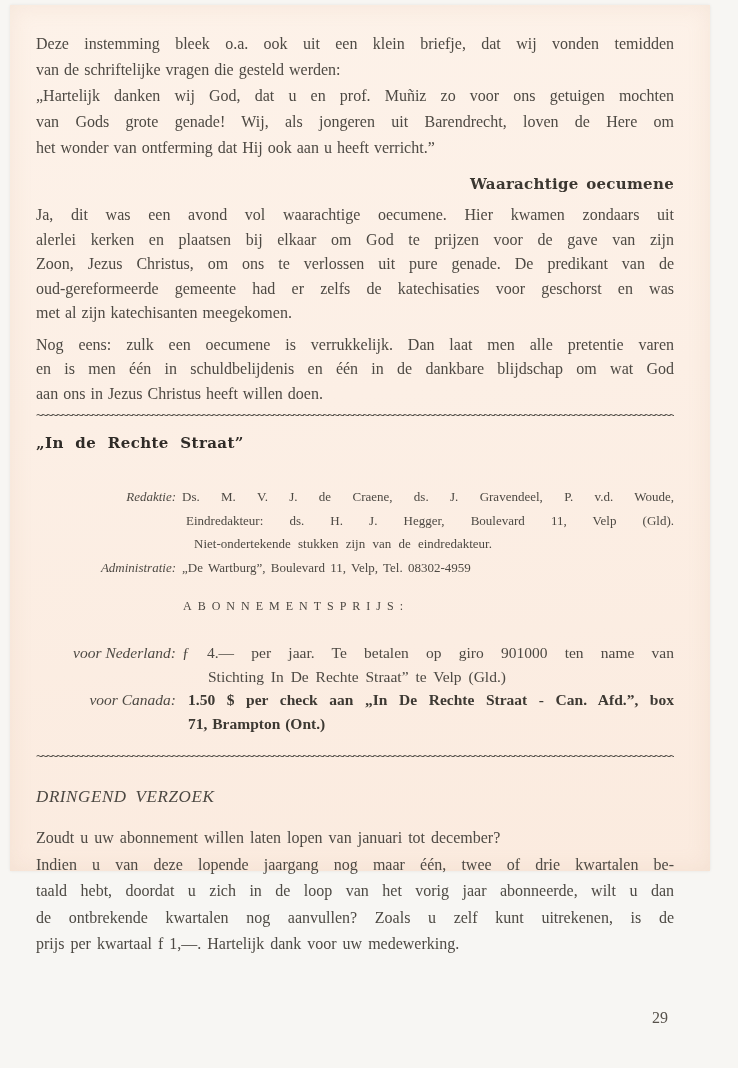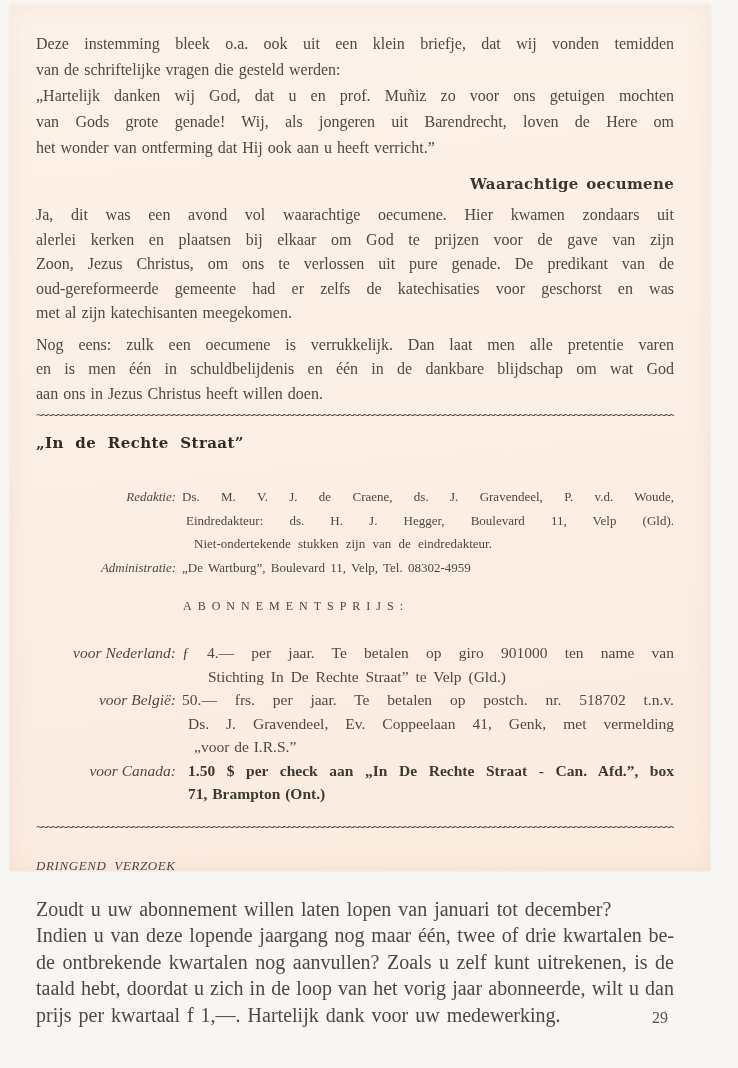--- a/index.html
+++ b/index.html
@@ -45,24 +45,24 @@
     flex:none;width:140px;padding-right:6px;text-align:right;font-style:italic;
   }
   .dcontent{flex:1;min-width:0;}
   .drow.bold .dcontent{font-weight:bold;color:#3d3933;}
   .abo-heading{
     margin-top:20px;height:22px;margin-left:147px;
     font-size:12px;letter-spacing:6px;word-spacing:2px;color:#4b4741;
   }
   .abo{margin-top:20px;font-size:15.5px;line-height:23.5px;}
   .dringend-heading{
-    margin-top:24px;height:22px;font-style:italic;font-size:13px;
+    margin-top:24px;height:22px;font-style:italic;font-size:17px;
     letter-spacing:.6px;word-spacing:4px;color:#4b4741;
   }
-  .para-final{margin-top:16px;font-size:20px;line-height:26.5px;}
+  .para-final{margin-top:16px;font-size:16px;line-height:26.5px;}
   .pagenum{
     position:absolute;right:42px;top:1004px;font-size:16px;color:#57524b;
   }
 </style>
 </head>
 <body>
 
 <div class="page">
   <div class="content">
 
@@ -114,45 +114,37 @@
     <div class="abo-heading">ABONNEMENTSPRIJS:</div>
 
     <div class="abo">
         <div class="drow">
           <div class="dlabel">voor Nederland:</div>
           <div class="dcontent">
             <div class="ln">ƒ 4.— per jaar. Te betalen op giro 901000 ten name van</div>
             <div class="ln short" style="padding-left: 26px; word-spacing: 3px;">Stichting In De Rechte Straat” te Velp (Gld.)</div>
           </div>
         </div>
-        <div class="drow">
-          <div class="dlabel">voor België:</div>
-          <div class="dcontent">
-            <div class="ln">50.— frs. per jaar. Te betalen op postch. nr. 518702 t.n.v.</div>
-            <div class="ln" style="padding-left: 6px;">Ds. J. Gravendeel, Ev. Coppeelaan 41, Genk, met vermelding</div>
-            <div class="ln short" style="padding-left: 12px;">„voor de I.R.S.”</div>
-          </div>
-        </div>
         <div class="drow bold">
           <div class="dlabel">voor Canada:</div>
           <div class="dcontent">
             <div class="ln" style="padding-left: 6px;">1.50 $ per check aan „In De Rechte Straat - Can. Afd.”, box</div>
             <div class="ln short" style="padding-left: 6px;">71, Brampton (Ont.)</div>
           </div>
         </div>
       </div>
 
     <div class="divider second">~~~~~~~~~~~~~~~~~~~~~~~~~~~~~~~~~~~~~~~~~~~~~~~~~~~~~~~~~~~~~~~~~~~~~~~~~~~~~~~~~~~~~~~~~~~~~~~~~~~~~~~~~~~~~~~~~~~~~~~~~~~~~~~~~~~~~~~~~~~~~~~~~~~~~~~~~~~~~~~~~~~~~~~~~~~~~~~~~~~~~~~~~~~~~~~~~~~~~~~~</div>
 
     <div class="dringend-heading">DRINGEND VERZOEK</div>
 
     <div class="para-final">
         <div class="ln short" style="word-spacing: 2px;">Zoudt u uw abonnement willen laten lopen van januari tot december?</div>
         <div class="ln">Indien u van deze lopende jaargang nog maar één, twee of drie kwartalen be-</div>
+        <div class="ln">taald hebt, doordat u zich in de loop van het vorig jaar abonneerde, wilt u dan</div>
         <div class="ln">de ontbrekende kwartalen nog aanvullen? Zoals u zelf kunt uitrekenen, is de</div>
-        <div class="ln">taald hebt, doordat u zich in de loop van het vorig jaar abonneerde, wilt u dan</div>
         <div class="ln short" style="word-spacing: 2px;">prijs per kwartaal f 1,—. Hartelijk dank voor uw medewerking.</div>
       </div>
 
   </div>
 
   <div class="pagenum">29</div>
 </div>
 
 </body></html>

